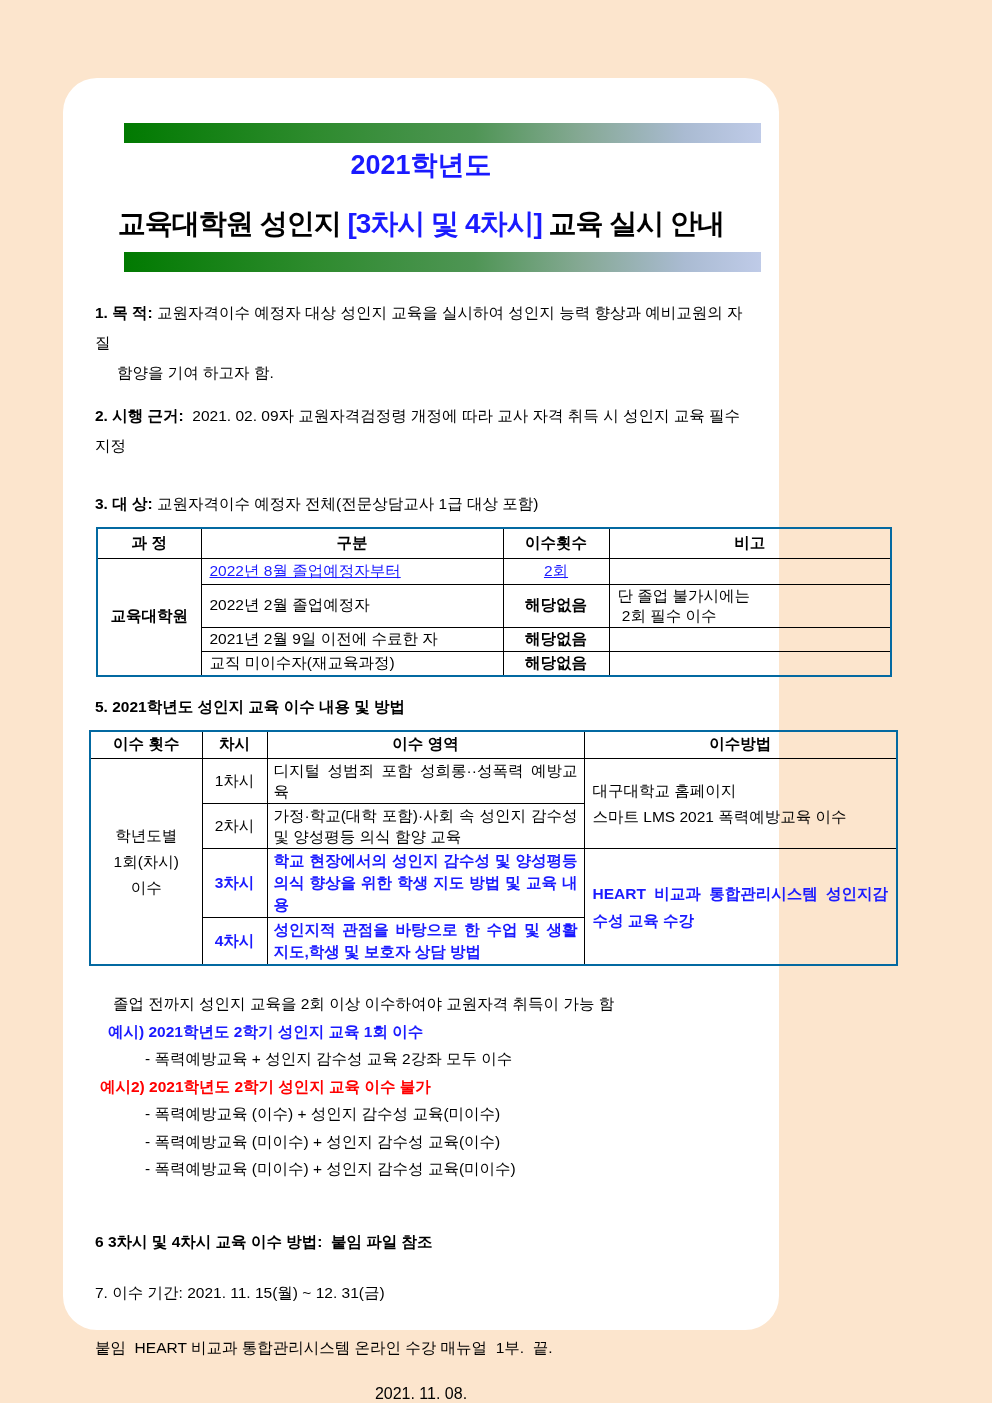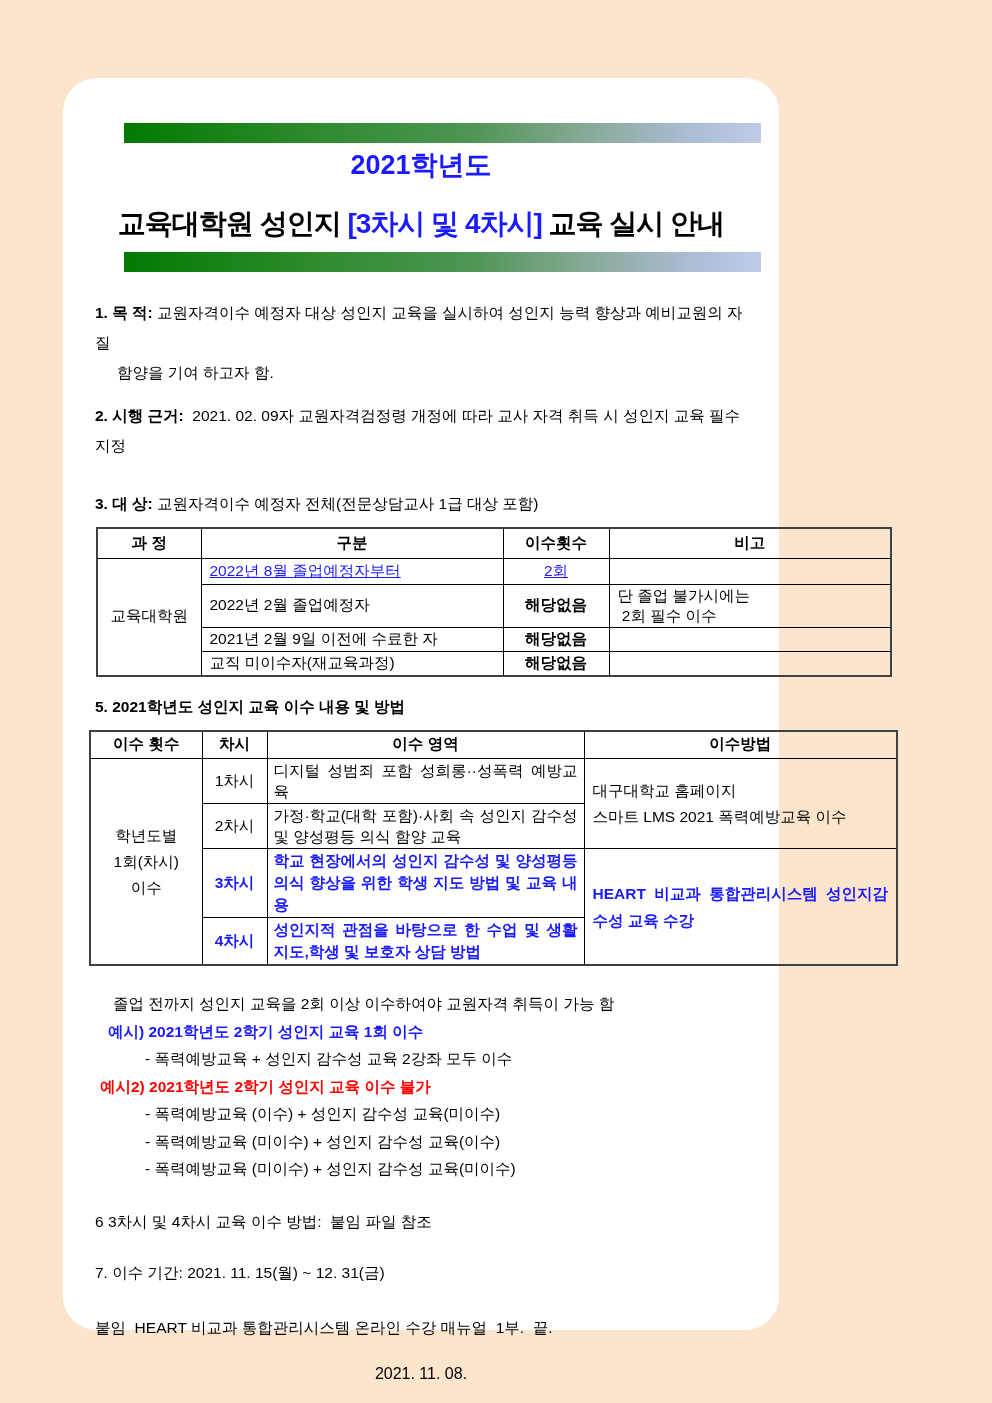--- a/index.html
+++ b/index.html
@@ -61,48 +61,48 @@
   .sec .lbl{font-weight:bold;}
   .sec-head{font-size:15.5px;font-weight:bold;white-space:pre-wrap;}
   .s1{margin-top:26px;}
   .s1 .cont{padding-left:22px;}
   .s2{margin-top:13px;}
   .s3{margin-top:28px;}
   .s4{margin-top:22px;}
   .s5{margin-top:20px;}
   table{
     border-collapse:collapse;
-    border:2px solid #404040;
+    border:2px solid #0369a1;
     table-layout:fixed;
   }
   th,td{
     border:1px solid #000;
     font-size:15.5px;
     padding:1px 8px;
     overflow:hidden;
   }
   th{font-weight:bold;text-align:center;}
   .t1{width:794px;margin-top:8px;margin-left:1px;}
   .t2{width:807px;margin-top:12px;margin-left:-6px;}
   .center{text-align:center;}
   .bold{font-weight:bold;}
   .blue{color:var(--accent_blue);}
   .blue-u{color:var(--accent_blue);text-decoration:underline;}
-  .group-cell{text-align:center;font-weight:normal;vertical-align:middle;}
+  .group-cell{text-align:center;font-weight:bold;vertical-align:middle;}
   .t2 .area{text-align:justify;line-height:21px;padding:1px 6px;}
   .t2 .method{vertical-align:middle;line-height:26px;padding:1px 8px;}
   .t2 .method34{color:var(--accent_blue);font-weight:bold;text-align:justify;line-height:27px;vertical-align:middle;}
   .t2 .sess{text-align:center;vertical-align:middle;}
   .notes{margin-top:24px;font-size:15.5px;line-height:27.5px;}
   .notes div{white-space:pre-wrap;}
   .n-indent1{padding-left:18px;}
   .n-ex{padding-left:13px;font-weight:bold;color:var(--accent_blue);}
   .n-ex2{padding-left:5px;font-weight:bold;color:var(--accent_red);}
   .n-item{padding-left:50px;}
-  .s6{margin-top:24px;}
+  .s6{margin-top:44px;font-weight:bold;}
   .s7{margin-top:21px;}
   .attach{margin-top:25px;}
   .date-line{
     margin-top:22px;
     text-align:center;
     font-size:16px;
     white-space:pre-wrap;
   }
 </style>
 </head>

